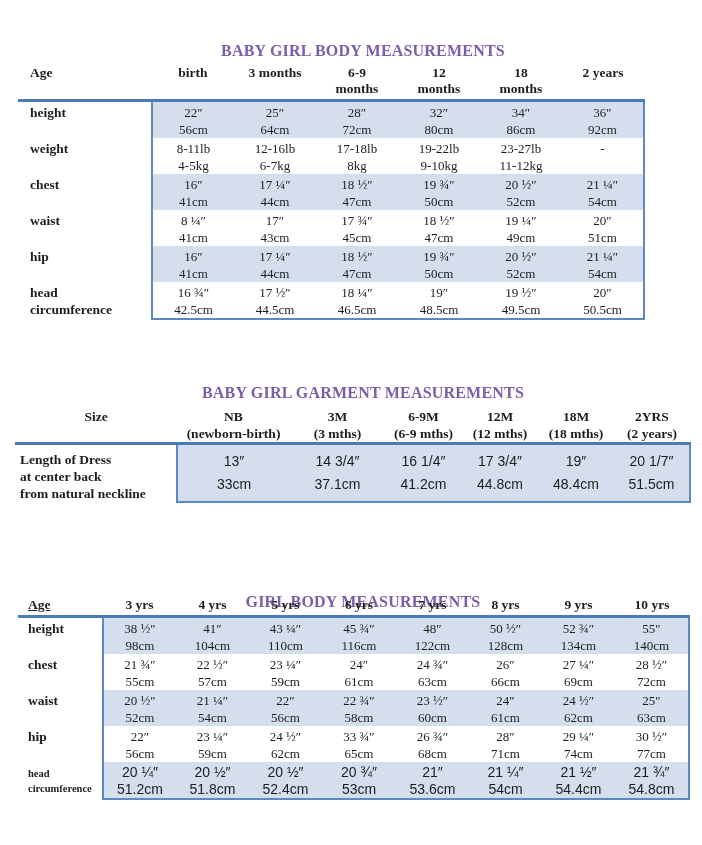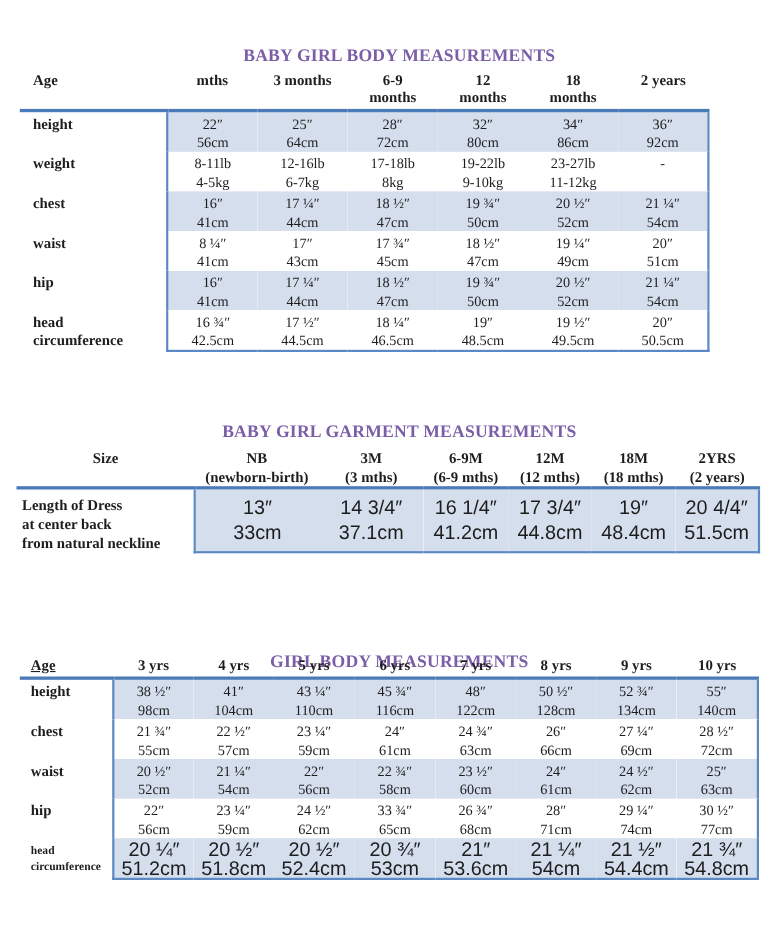--- a/index.html
+++ b/index.html
@@ -25,21 +25,21 @@
     font-weight:bold;line-height:16px;padding-top:3px;
     border-bottom:3px solid var(--rule-color);font-size:13.5px;
   }
   thead th.lbl{text-align:left;padding-left:12px;margin-top:13px;}
   tbody td{line-height:17px;padding-top:2px;}
   tbody td.lbl{text-align:left;padding-left:12px;font-weight:bold;font-size:13.5px;}
   tr.shade td.d{background:var(--shade-color);}
   td.df{border-left:2px solid var(--border-color);}
   td.dl{border-right:2px solid var(--border-color);}
   tr.lastrow td.d{border-bottom:2px solid var(--border-color);}
-  .sans{font-family:"Liberation Sans", sans-serif;font-size:18px;}
+  .sans{font-family:"Liberation Sans", sans-serif;font-size:14px;}
 
   
   #tbl1{left:18px;top:62px;}
   #tbl1 thead tr{height:38px;}
   #tbl1 tbody tr{height:34px;}
 
   
   #tbl2{left:15px;top:406px;}
   #tbl2 thead tr{height:36px;}
   #tbl2 thead th{line-height:17px;padding-top:2px;text-align:center;}
@@ -69,21 +69,21 @@
       <col style="width:82px">
       <col style="width:82px">
     <col style="width:82px">
       <col style="width:82px">
       <col style="width:82px">
   </colgroup>
   <thead>
       <tr>
         <th class="lbl">Age</th>
         <th>
-          <div>mths</div>
+          <div>birth</div>
         </th>
         <th>
           <div>3 months</div>
         </th>
         <th>
           <div>6-9</div>
           <div>months</div>
         </th>
         <th>
           <div>12</div>
@@ -338,21 +338,21 @@
         </td>
         <td class="d sans">
           <div>17 3/4″</div>
           <div>44.8cm</div>
         </td>
         <td class="d sans">
           <div>19″</div>
           <div>48.4cm</div>
         </td>
         <td class="d dl sans">
-          <div>20 4/4″</div>
+          <div>20 1/7″</div>
           <div>51.5cm</div>
         </td>
       </tr>
     </tbody>
 </table>
 
 <h2 class="title" style="top:581px">GIRL BODY MEASUREMENTS</h2>
 <table id="tbl3">
   <colgroup>
     <col style="width:85px">

